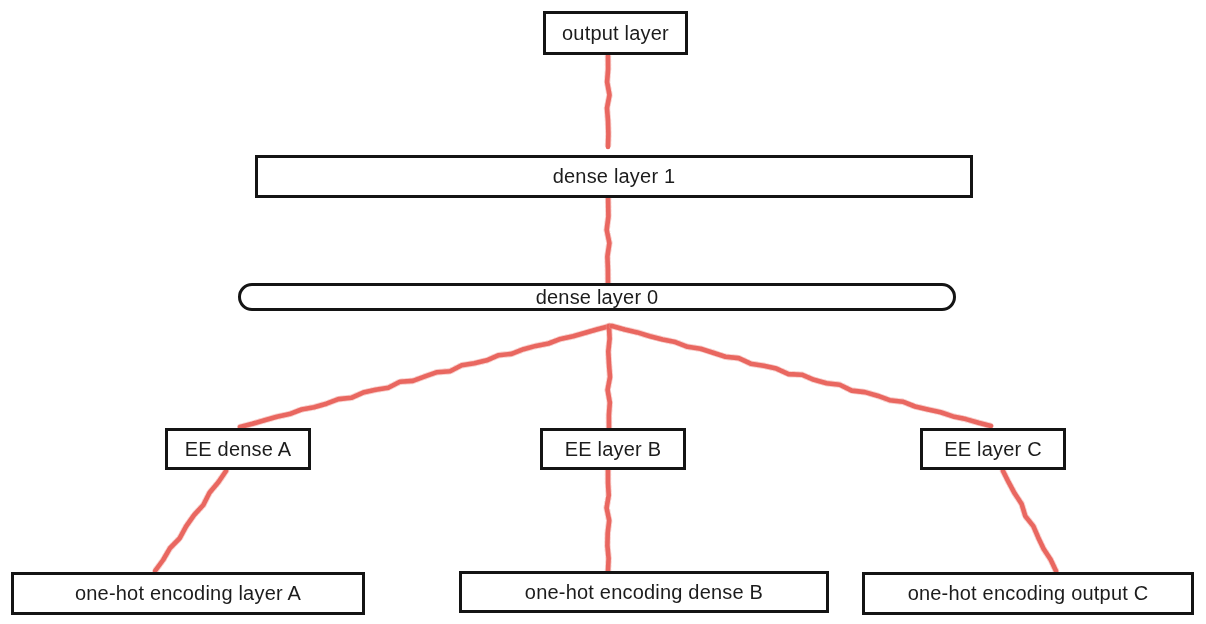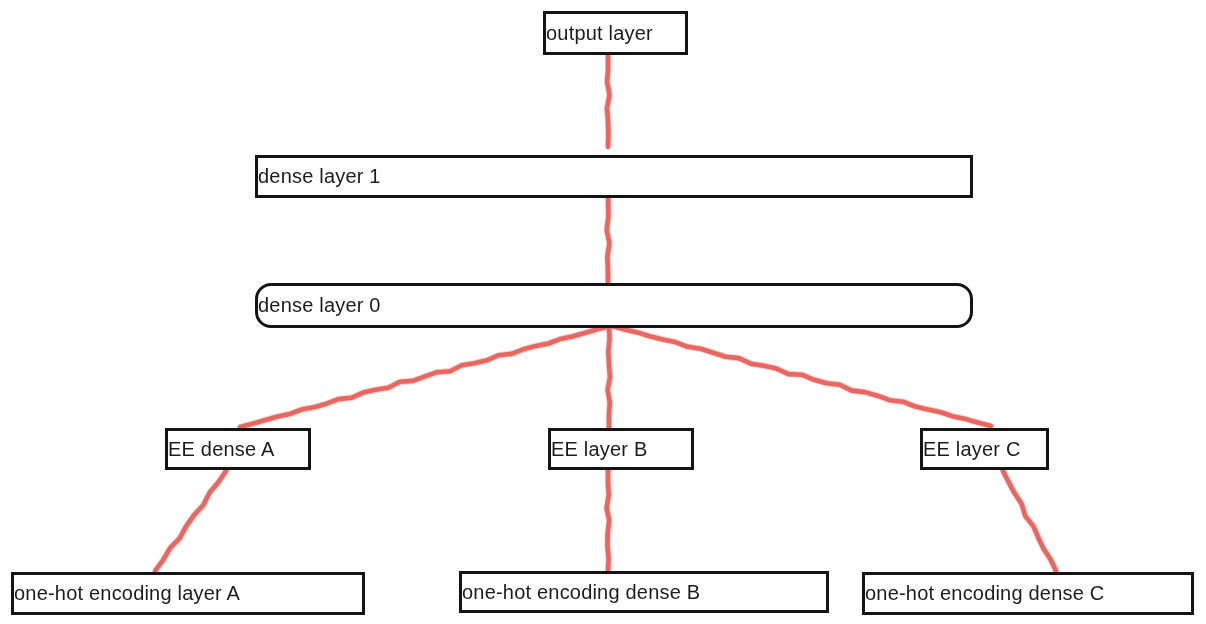--- a/index.html
+++ b/index.html
@@ -23,33 +23,33 @@
     height: 624px;
     z-index: 1;
   }
   .node {
     position: absolute;
     box-sizing: border-box;
     background: #ffffff;
     border: 3px solid #141414;
     display: flex;
     align-items: center;
-    justify-content: flex-start;
+    justify-content: center;
     font-size: 20px;
     color: #1c1c1c;
     letter-spacing: 0.2px;
     z-index: 2;
     white-space: nowrap;
   }
   .n-output { left: 543px; top: 11px;  width: 145px; height: 44px; }
   .n-dense1 { left: 255px; top: 147px; width: 718px; height: 43px; margin-top: 8px; }
-  .n-dense0 { left: 255px; top: 283px; width: 718px; height: 45px; border-radius: 16px; }
+  .n-dense0 { left: 238px; top: 283px; width: 718px; height: 28px; border-radius: 16px; }
   .n-eeA    { left: 165px; top: 428px; width: 146px; height: 42px; }
-  .n-eeB    { left: 540px; top: 428px; width: 146px; height: 42px; margin-left: 8px; }
-  .n-eeC    { left: 920px; top: 428px; width: 129px; height: 42px; }
+  .n-eeB    { left: 540px; top: 428px; width: 146px; height: 42px; }
+  .n-eeC    { left: 920px; top: 428px; width: 146px; height: 42px; }
   .n-ohA    { left: 11px;  top: 572px; width: 354px; height: 43px; }
   .n-ohB    { left: 459px; top: 571px; width: 370px; height: 42px; }
   .n-ohC    { left: 862px; top: 572px; width: 332px; height: 43px; }
 </style>
 </head>
 <body>
 
 <div id="canvas">
 
   <svg id="edges-svg" viewBox="0 0 1206 624" xmlns="http://www.w3.org/2000/svg">
@@ -89,16 +89,16 @@
   <div class="node n-eeC">
     <span>EE layer C</span>
   </div>
   <div class="node n-ohA">
     <span>one-hot encoding layer A</span>
   </div>
   <div class="node n-ohB">
     <span>one-hot encoding dense B</span>
   </div>
   <div class="node n-ohC">
-    <span>one-hot encoding dense C</span>
+    <span>one-hot encoding output C</span>
   </div>
 
 </div>
 
 </body></html>

